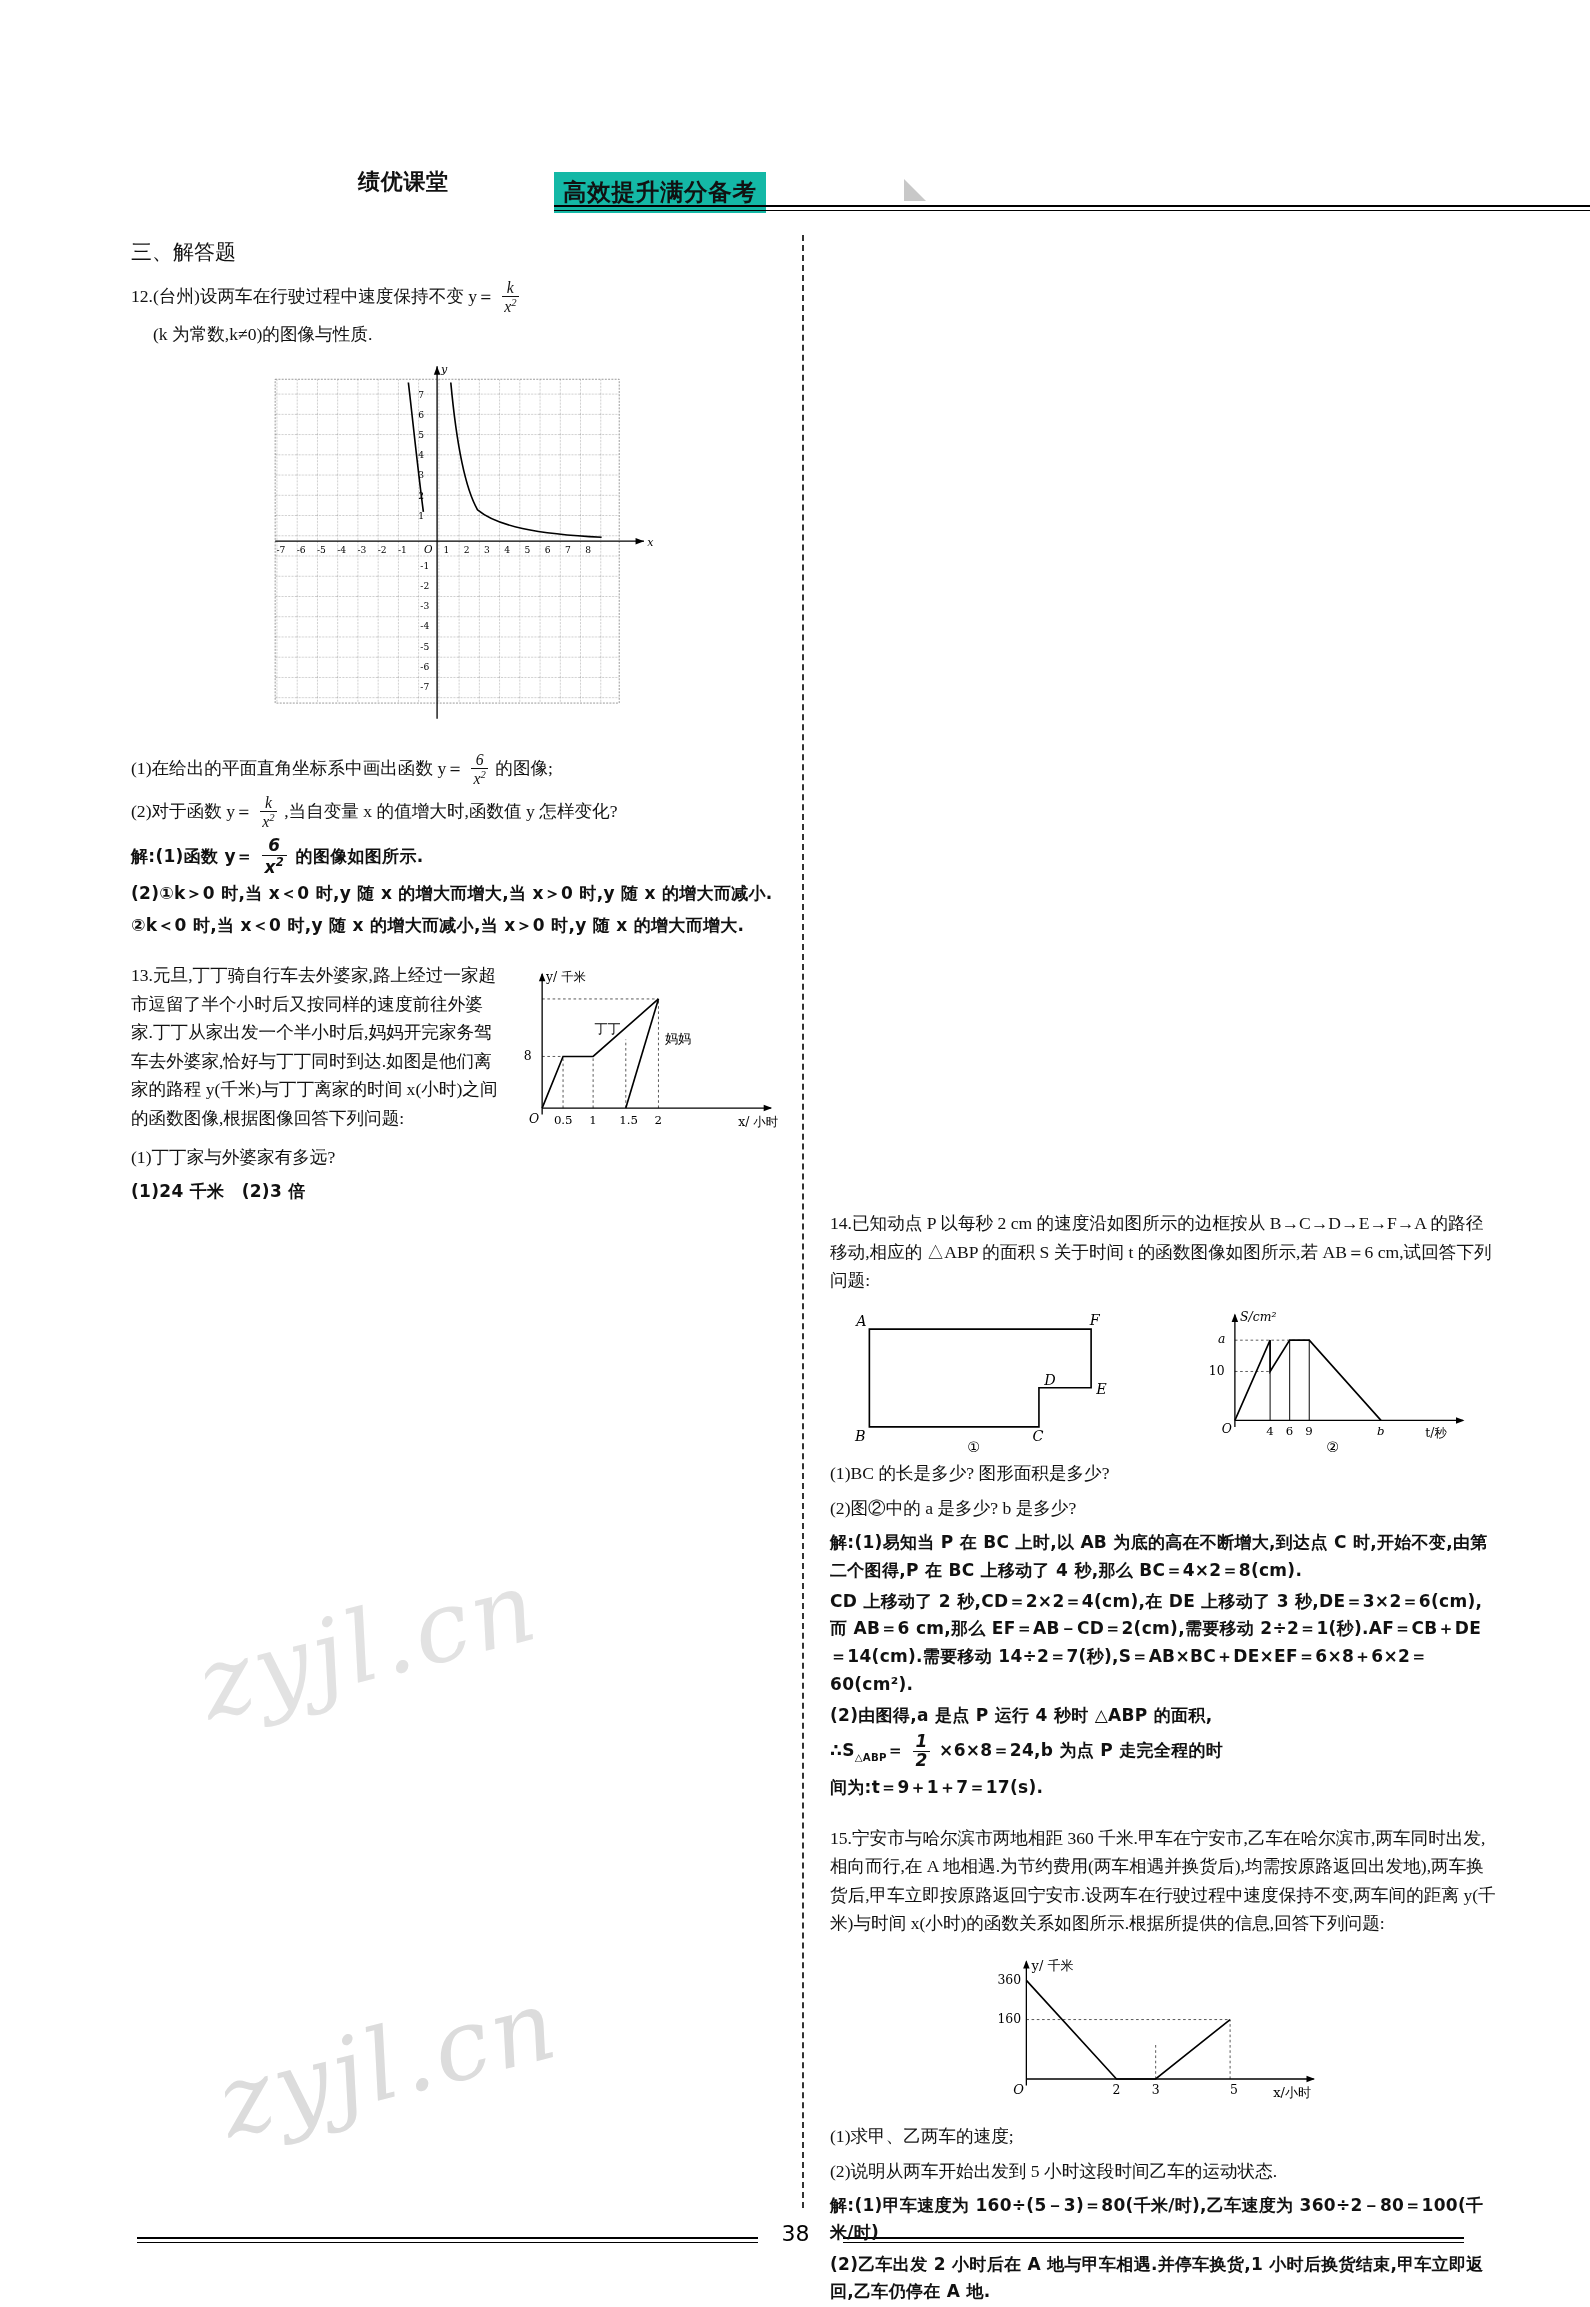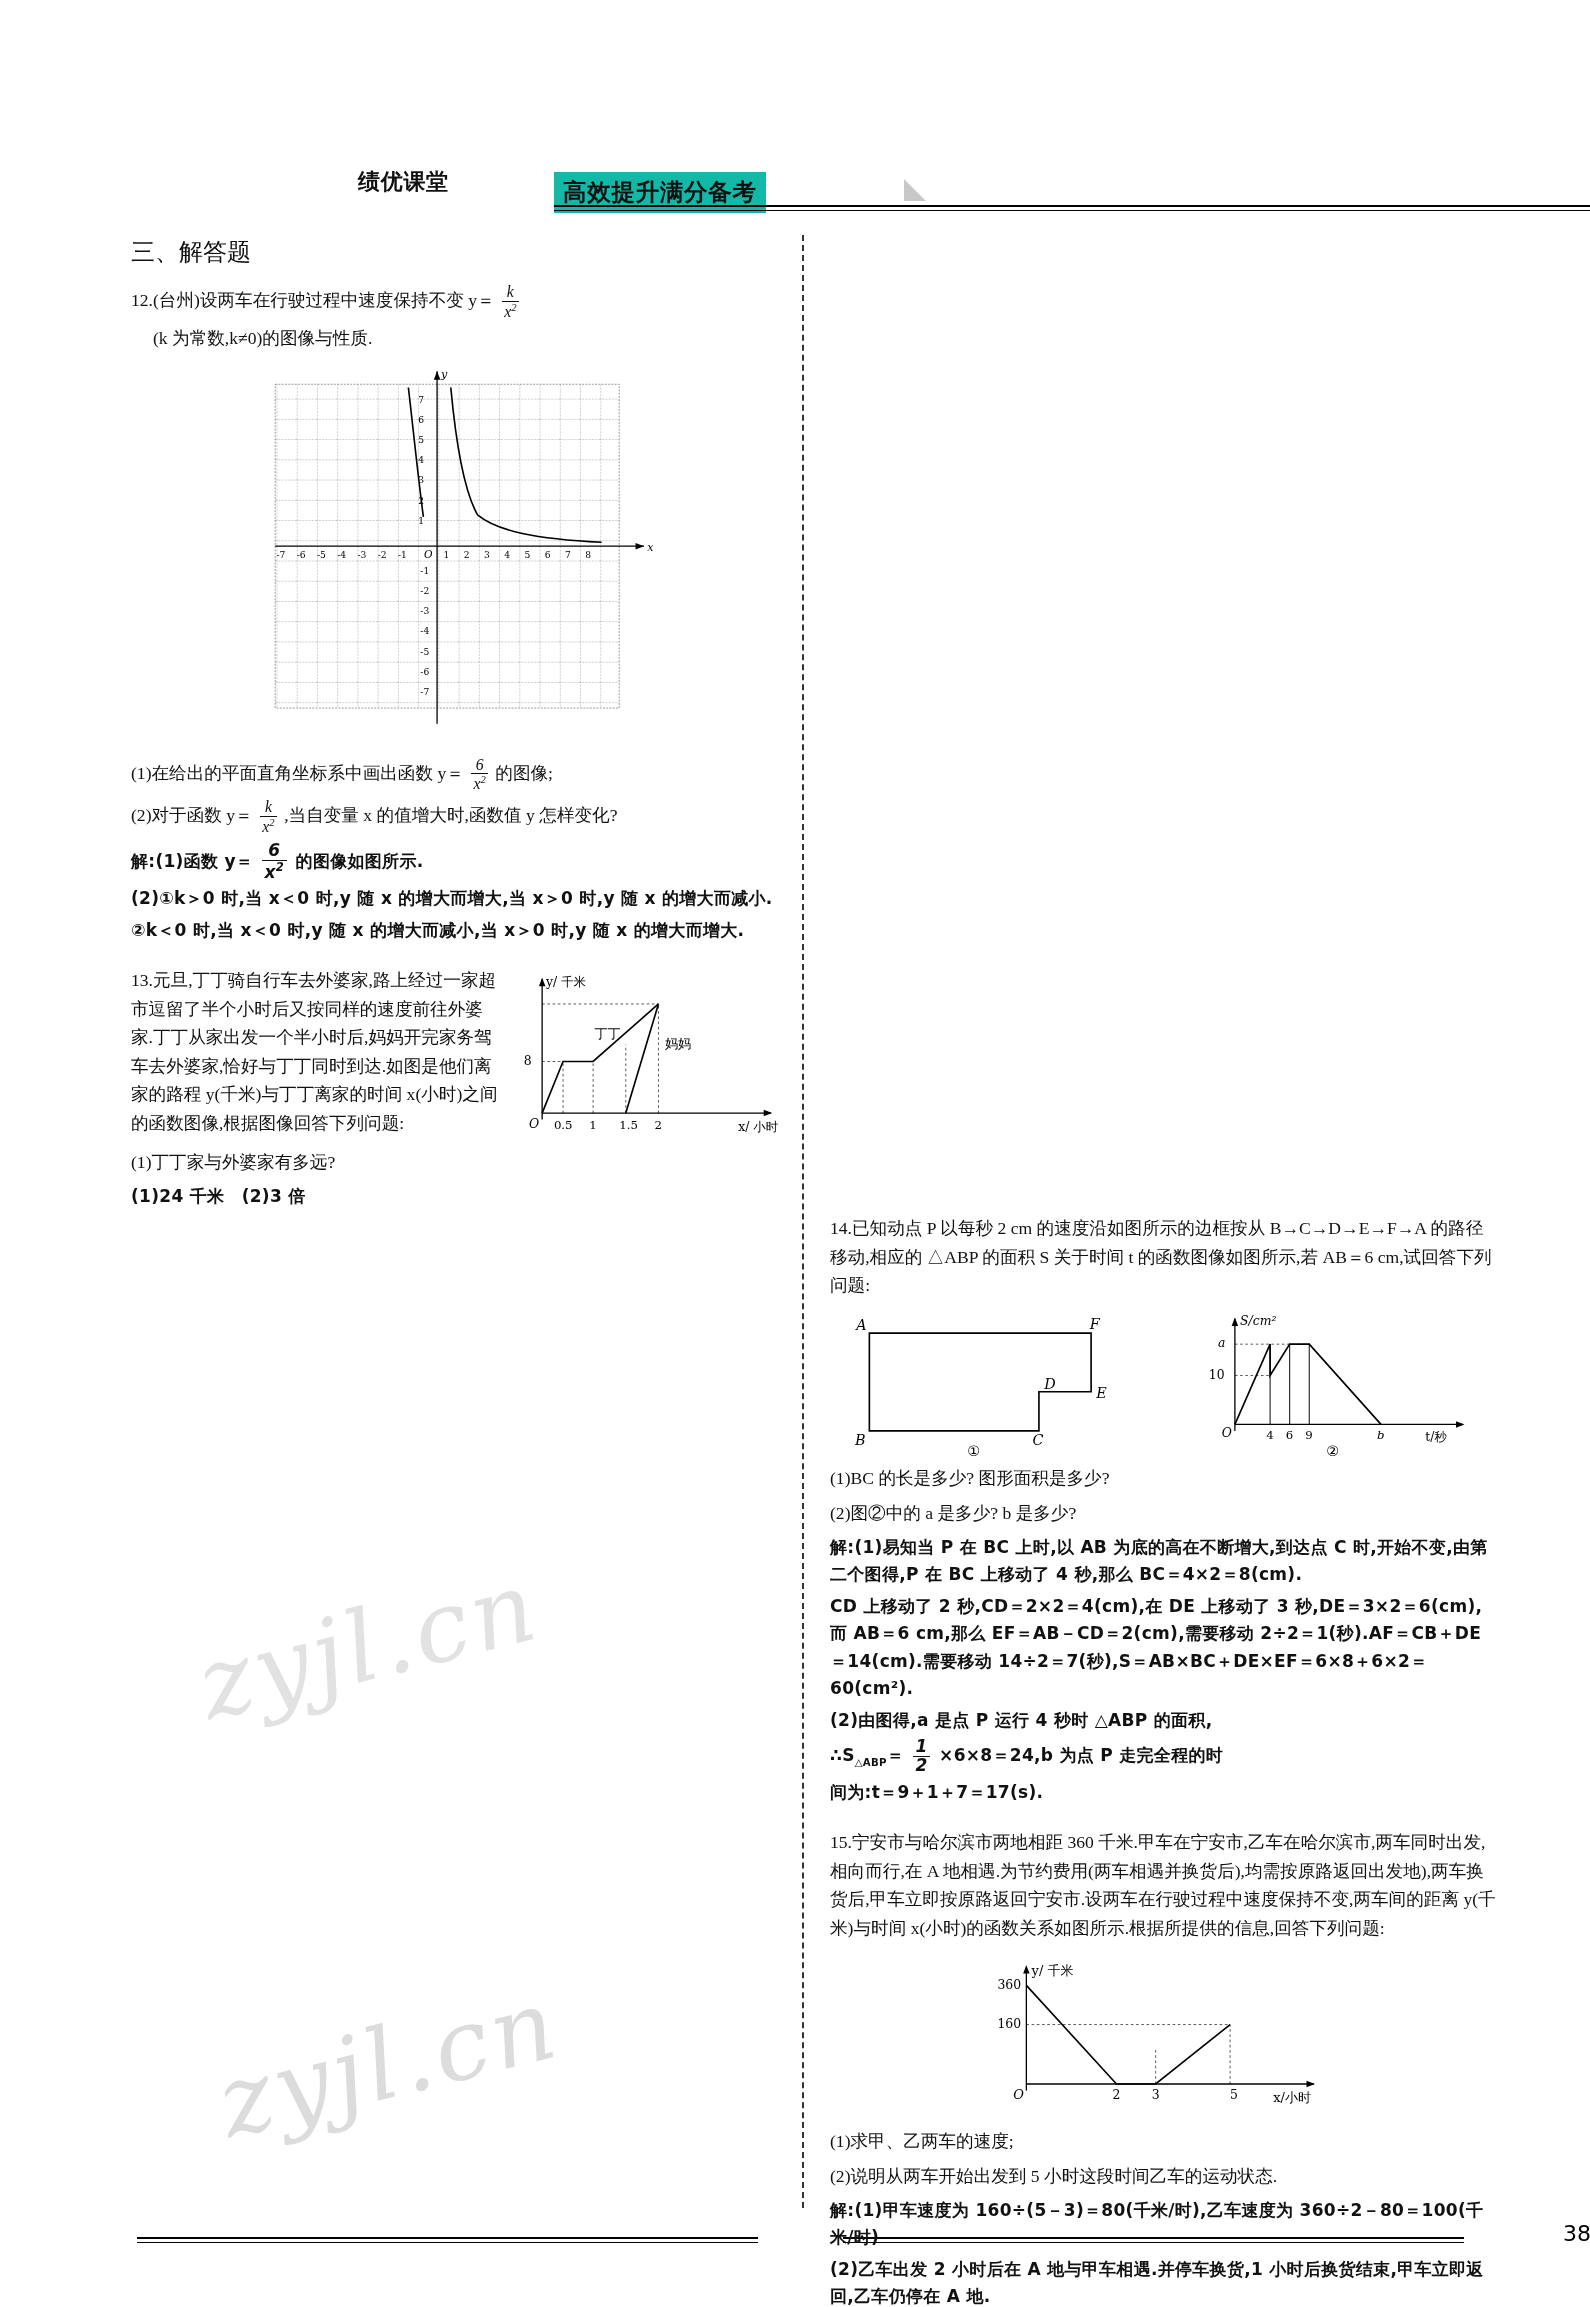--- a/index.html
+++ b/index.html
@@ -43,22 +43,22 @@
     position:absolute;top:235px;width:666px;
     font-size:17.6px;line-height:1.62;color:#111;
   }
   .col-left{left:131px;}
   .col-right{left:830px;}
   .divider{
     position:absolute;left:802px;top:235px;height:1973px;width:0;
     border-left:2px dashed #333;
   }
   .sec-title{
-    font-family:Liberation Mono, monospace;
-    font-size:24px;margin-bottom:10.5px;
+    font-family:Liberation Sans, sans-serif;
+    font-size:21px;margin-bottom:10.5px;
   }
   p{margin:0 0 3.9px 0;}
   .q{margin-top:6.5px;text-indent:0;}
   .ans{font-family:"DejaVu Sans", sans-serif;font-weight:bold;font-size:17px;letter-spacing:0.3px;}
   .indent{margin-left:22px;}
   
   .frac{display:inline-block;vertical-align:middle;text-align:center;font-style:italic;line-height:1.05;margin:0 2.6px;}
   .frac .num{display:block;border-bottom:1.3px solid #111;padding:0 2.6px;font-size:15.7px;}
   .frac .den{display:block;padding:0 2.6px;font-size:15.7px;}
   .frac-b .num,.frac-b .den{font-weight:bold;font-size:17px;}
@@ -79,21 +79,21 @@
     position:absolute;left:216px;top:2006px;
     font-family:"DejaVu Serif", serif;
     font-size:98px;color:#dcdcdc;font-style:italic;
     transform:rotate(-14deg);
     letter-spacing:3.9px;
     z-index:0;pointer-events:none;
   }
   .content{position:relative;z-index:2;}
   
   .footer{
-    position:absolute;left:0;top:2221px;width:1591px;text-align:right;
+    position:absolute;left:0;top:2221px;width:1591px;text-align:center;
   }
   .footer-num{font-family:"DejaVu Sans", sans-serif;font-size:22px;}
   .frule-l{position:absolute;left:137px;top:2237px;width:621px;border-top:2px solid #000;}
   .frule-l2{position:absolute;left:137px;top:2242px;width:621px;border-top:0.7px solid #000;}
   .frule-r{position:absolute;left:843px;top:2237px;width:621px;border-top:2px solid #000;}
   .frule-r2{position:absolute;left:843px;top:2242px;width:621px;border-top:0.7px solid #000;}
   svg{display:block;}
 </style>
 </head>
 <body>

